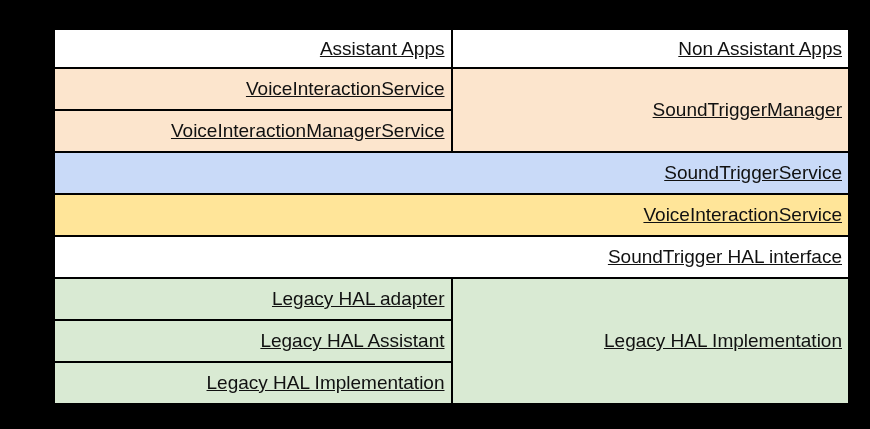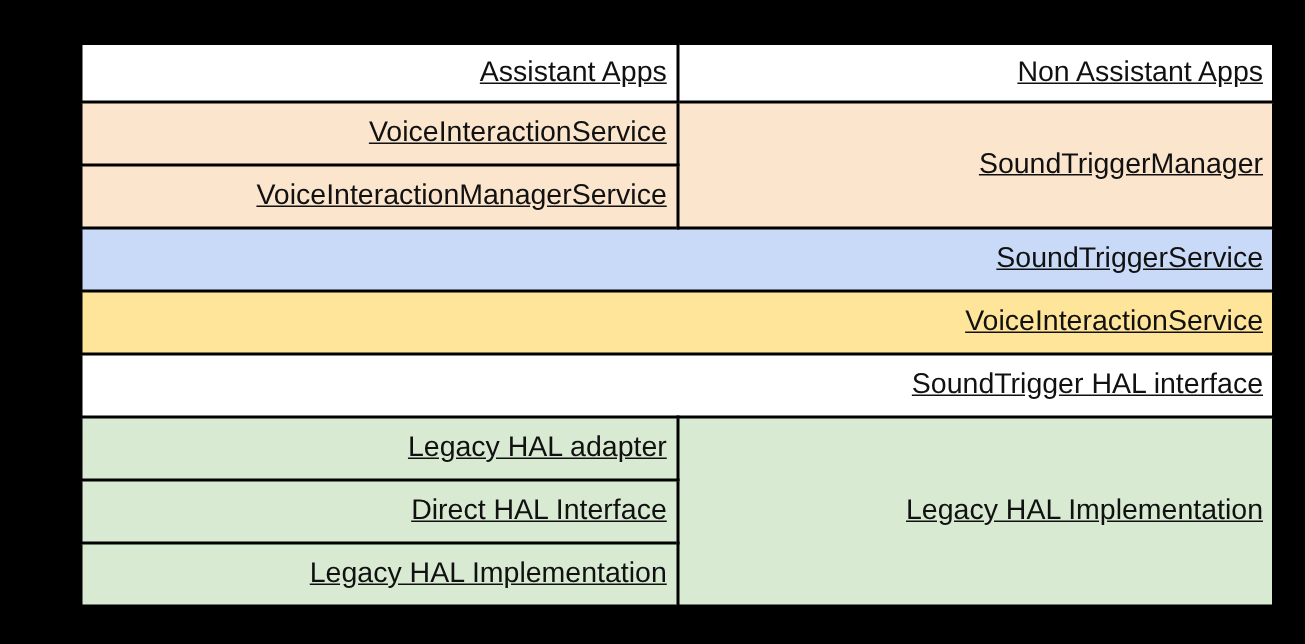--- a/index.html
+++ b/index.html
@@ -80,21 +80,21 @@
         <td class="yellow" colspan="2">VoiceInteractionService</td>
       </tr>
       <tr class="row">
         <td class="white" colspan="2">SoundTrigger HAL interface</td>
       </tr>
       <tr class="row">
         <td class="green">Legacy HAL adapter</td>
         <td class="green" rowspan="3">Legacy HAL Implementation</td>
       </tr>
       <tr class="row">
-        <td class="green">Direct HAL Interface</td>
+        <td class="green">Legacy HAL Assistant</td>
       </tr>
       <tr class="row">
         <td class="green">Legacy HAL Implementation</td>
       </tr>
     </tbody>
       </table>
   </div>
 </div>
 
 </body></html>

